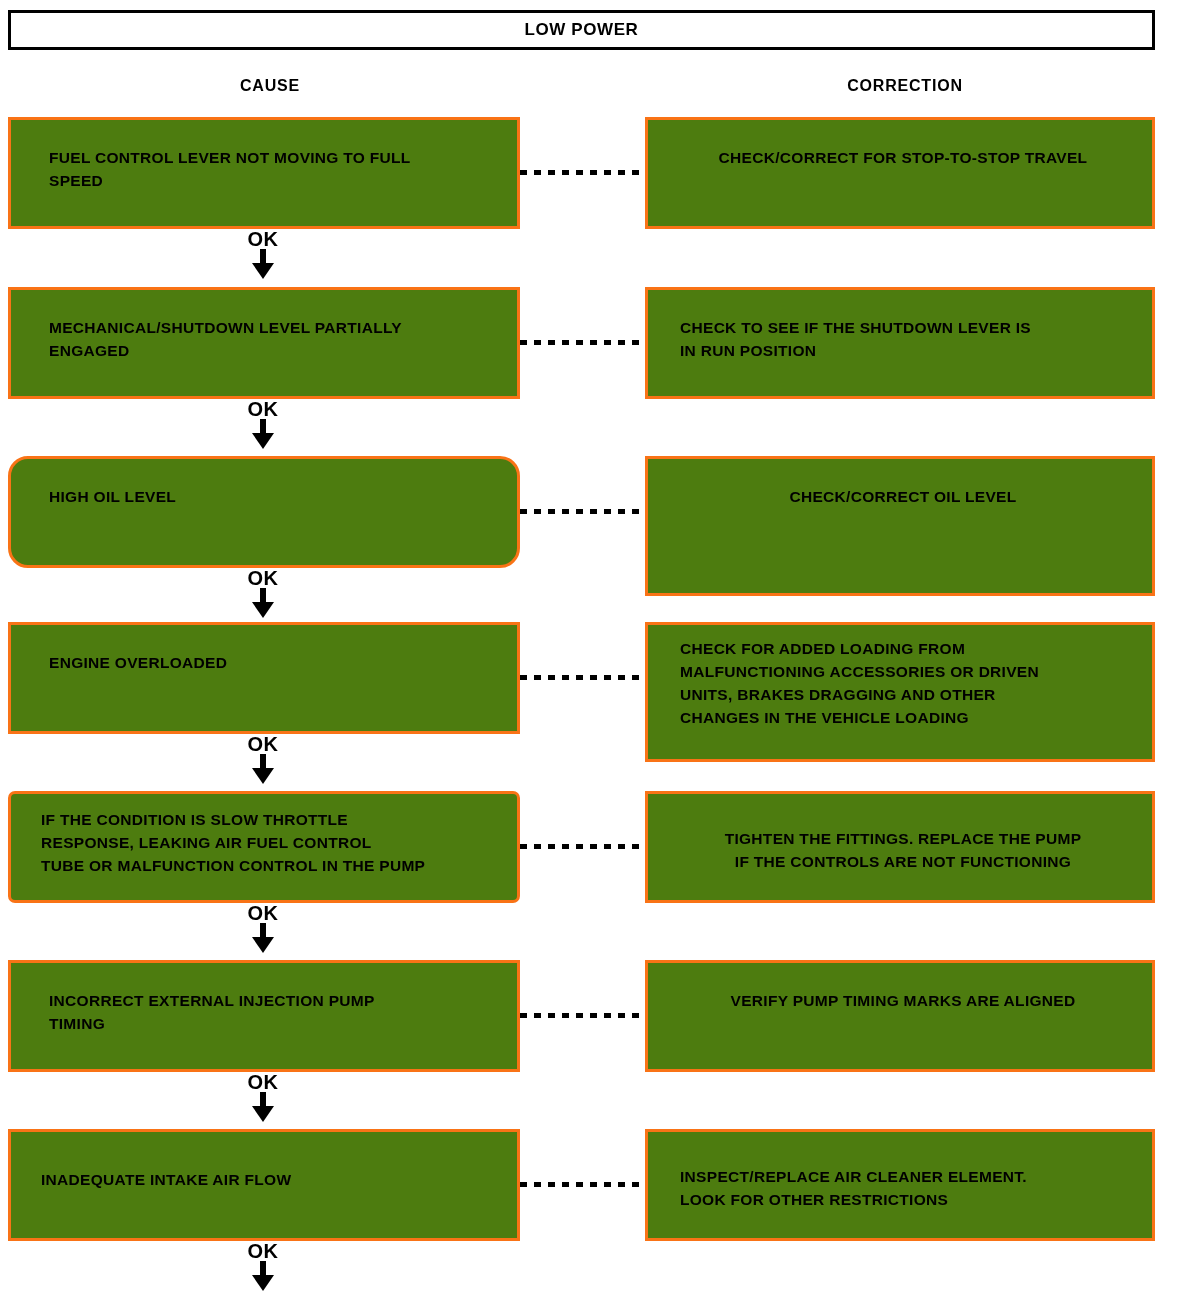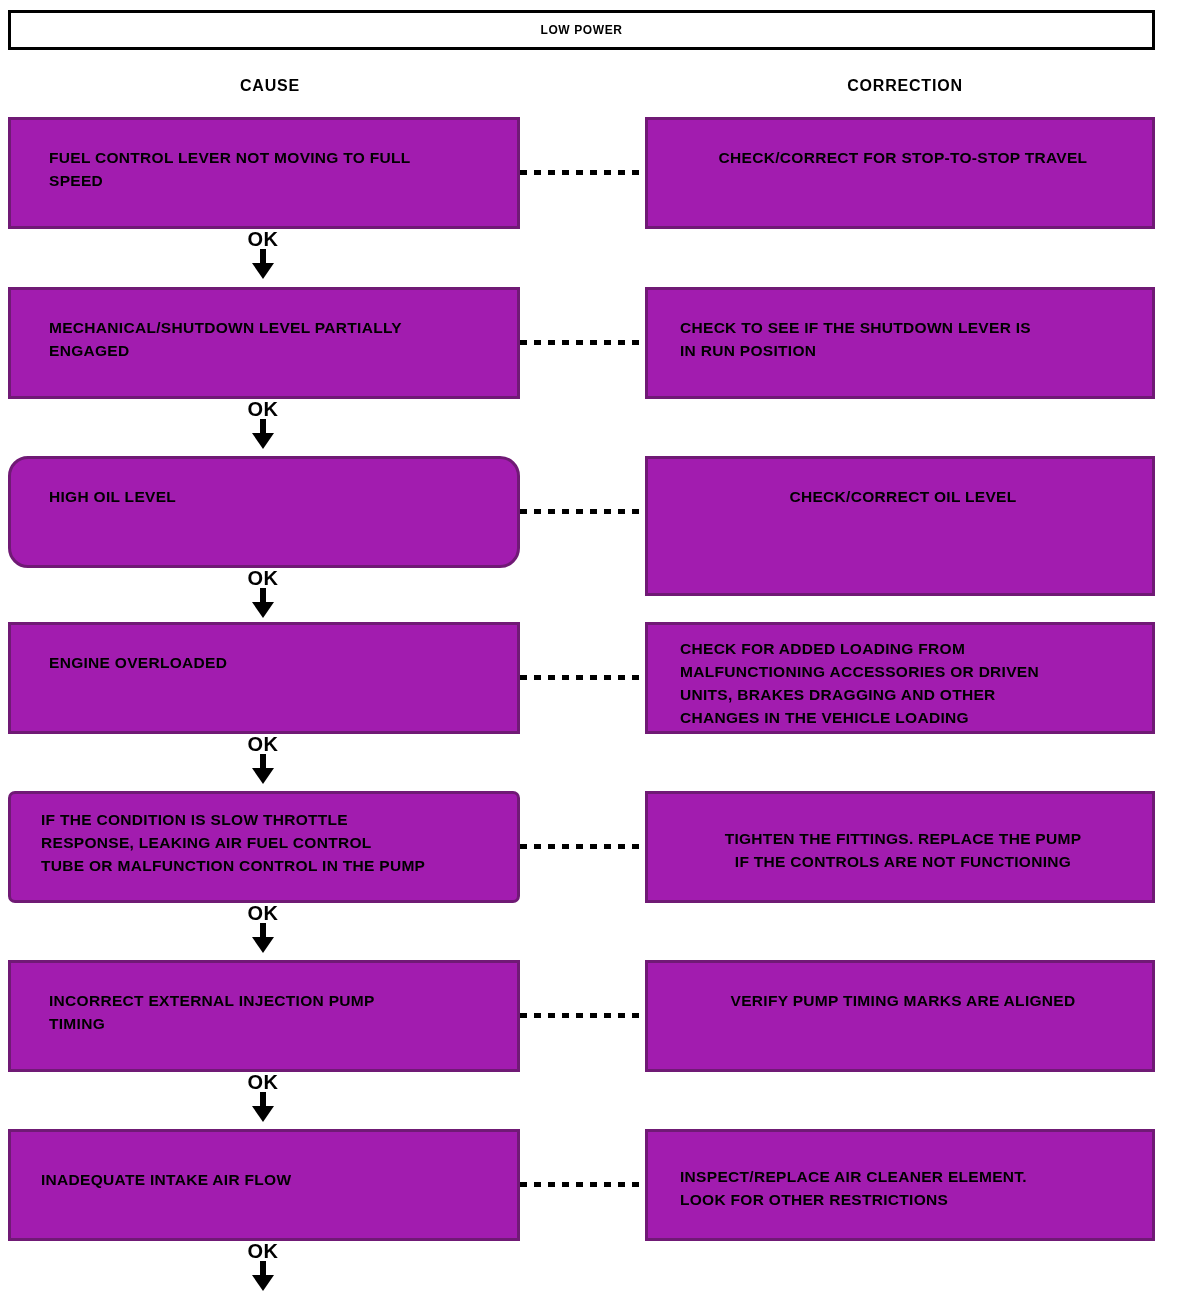--- a/index.html
+++ b/index.html
@@ -24,21 +24,21 @@
     left: 8px;
     top: 10px;
     width: 1147px;
     height: 40px;
     border: 3px solid #000;
     display: flex;
     align-items: center;
     justify-content: center;
   }
   #title-bar .title-text {
-    font-size: 12px;
+    font-size: 17px;
     font-weight: bold;
     letter-spacing: 0.6px;
   }
 
   
   .col-heading {
     position: absolute;
     font-size: 16px;
     font-weight: bold;
     letter-spacing: 0.8px;
@@ -47,22 +47,22 @@
   #heading-cause      { left: 155px;  top: 77px;  width: 230px; }
   #heading-correction { left: 790px;  top: 77px;  width: 230px; }
 
   
   #rows { position: absolute; left: 0; top: 0; width: 1184px; }
 
   .flow-row { position: absolute; left: 0; width: 1184px; }
 
   .box {
     position: absolute;
-    border: 3px solid #701a75;
-    background: #a21caf;
+    border: 3px solid #f97316;
+    background: #4d7c0f;
     padding: 8px;
   }
   .cause-box      { left: 8px;   width: 512px; }
   .correction-box { left: 645px; width: 510px; }
 
   .box-text {
     position: absolute;
     left: 0;
     width: 100%;
     font-size: 15.5px;
@@ -189,21 +189,21 @@
       <div class="arrow-shaft"></div>
       <div class="arrow-head"></div>
     </div>
   </div>
 
   <div class="flow-row" style="top:622px;">
     <div class="box cause-box" style="top:0; height:112px;">
       <div class="box-text">ENGINE OVERLOADED</div>
     </div>
     <div class="dotted-link" style="top:53px;"></div>
-    <div class="box correction-box align-left tight" style="top:0; height:112px;">
+    <div class="box correction-box align-left tight" style="top:0; height:140px;">
       <div class="box-text">CHECK FOR ADDED LOADING FROM
 MALFUNCTIONING ACCESSORIES OR DRIVEN
 UNITS, BRAKES DRAGGING AND OTHER
 CHANGES IN THE VEHICLE LOADING</div>
     </div>
     <div class="ok-connector" style="top:114px;">
       <div class="ok-label">OK</div>
       <div class="arrow-shaft"></div>
       <div class="arrow-head"></div>
     </div>

